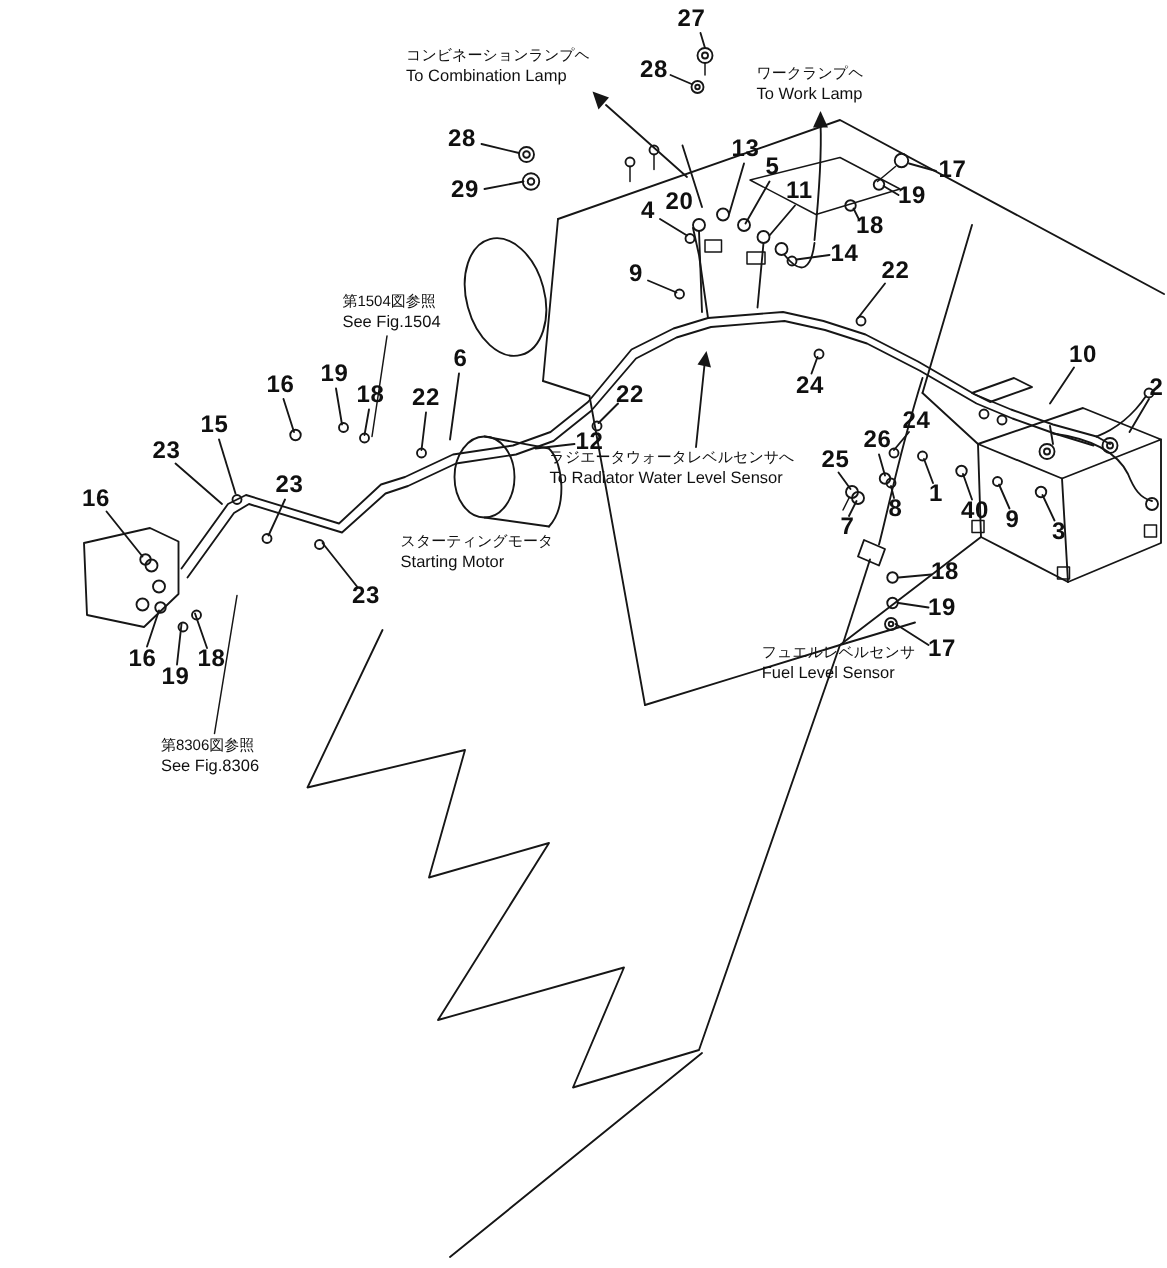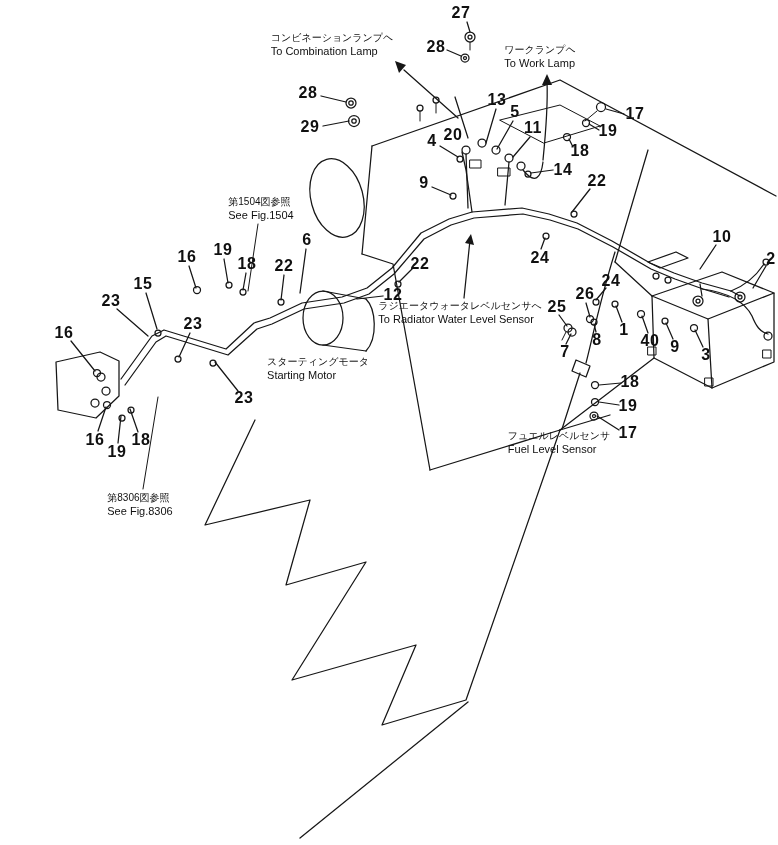--- a/index.html
+++ b/index.html
@@ -277,21 +277,21 @@
         <div class="en">To Combination Lamp</div>
       </div>
       <div class="annotation" style="left: 540px; top: 44px;">
         <div class="jp">ワークランプヘ</div>
         <div class="en">To Work Lamp</div>
       </div>
       <div class="annotation" style="left: 261px; top: 196px;">
         <div class="jp">第1504図参照</div>
         <div class="en">See Fig.1504</div>
       </div>
-      <div class="annotation" style="left: 448px; top: 300px; margin-left: 12px;">
+      <div class="annotation" style="left: 448px; top: 300px;">
         <div class="jp">ラジエータウォータレベルセンサへ</div>
         <div class="en">To Radiator Water Level Sensor</div>
       </div>
       <div class="annotation" style="left: 318px; top: 356px;">
         <div class="jp">スターティングモータ</div>
         <div class="en">Starting Motor</div>
       </div>
       <div class="annotation" style="left: 559px; top: 430px;">
         <div class="jp">フュエルレベルセンサ</div>
         <div class="en">Fuel Level Sensor</div>

